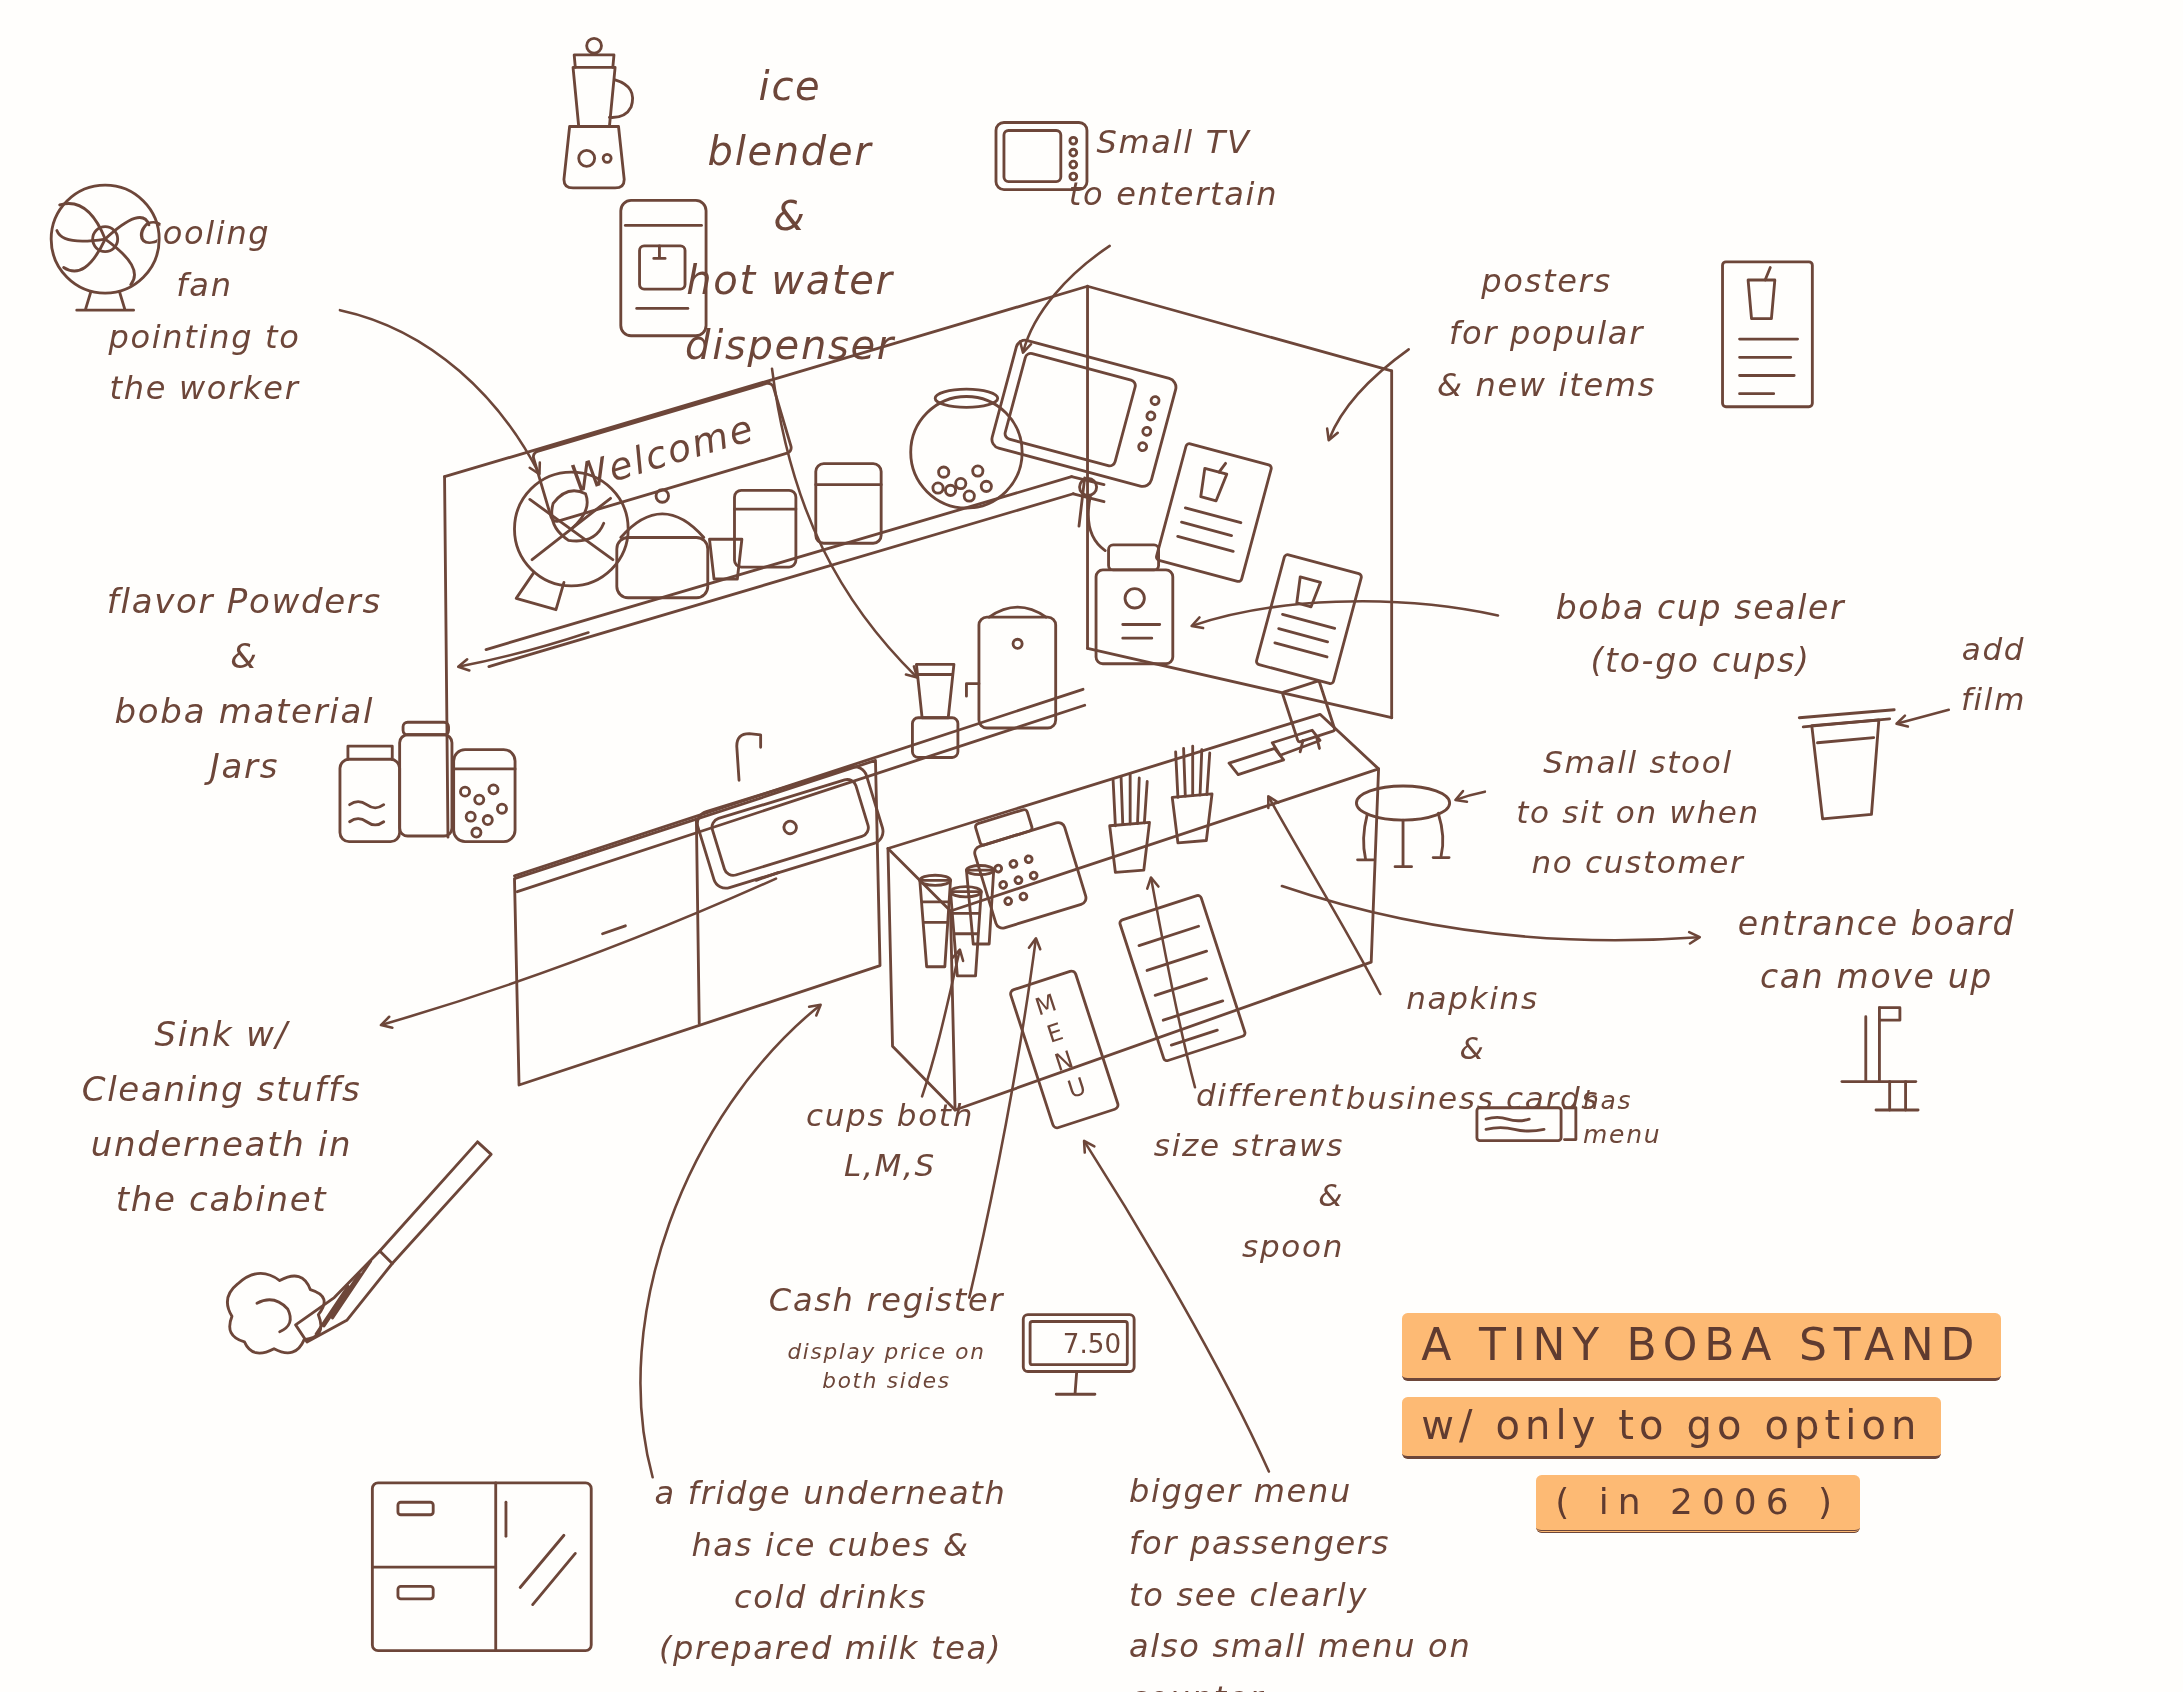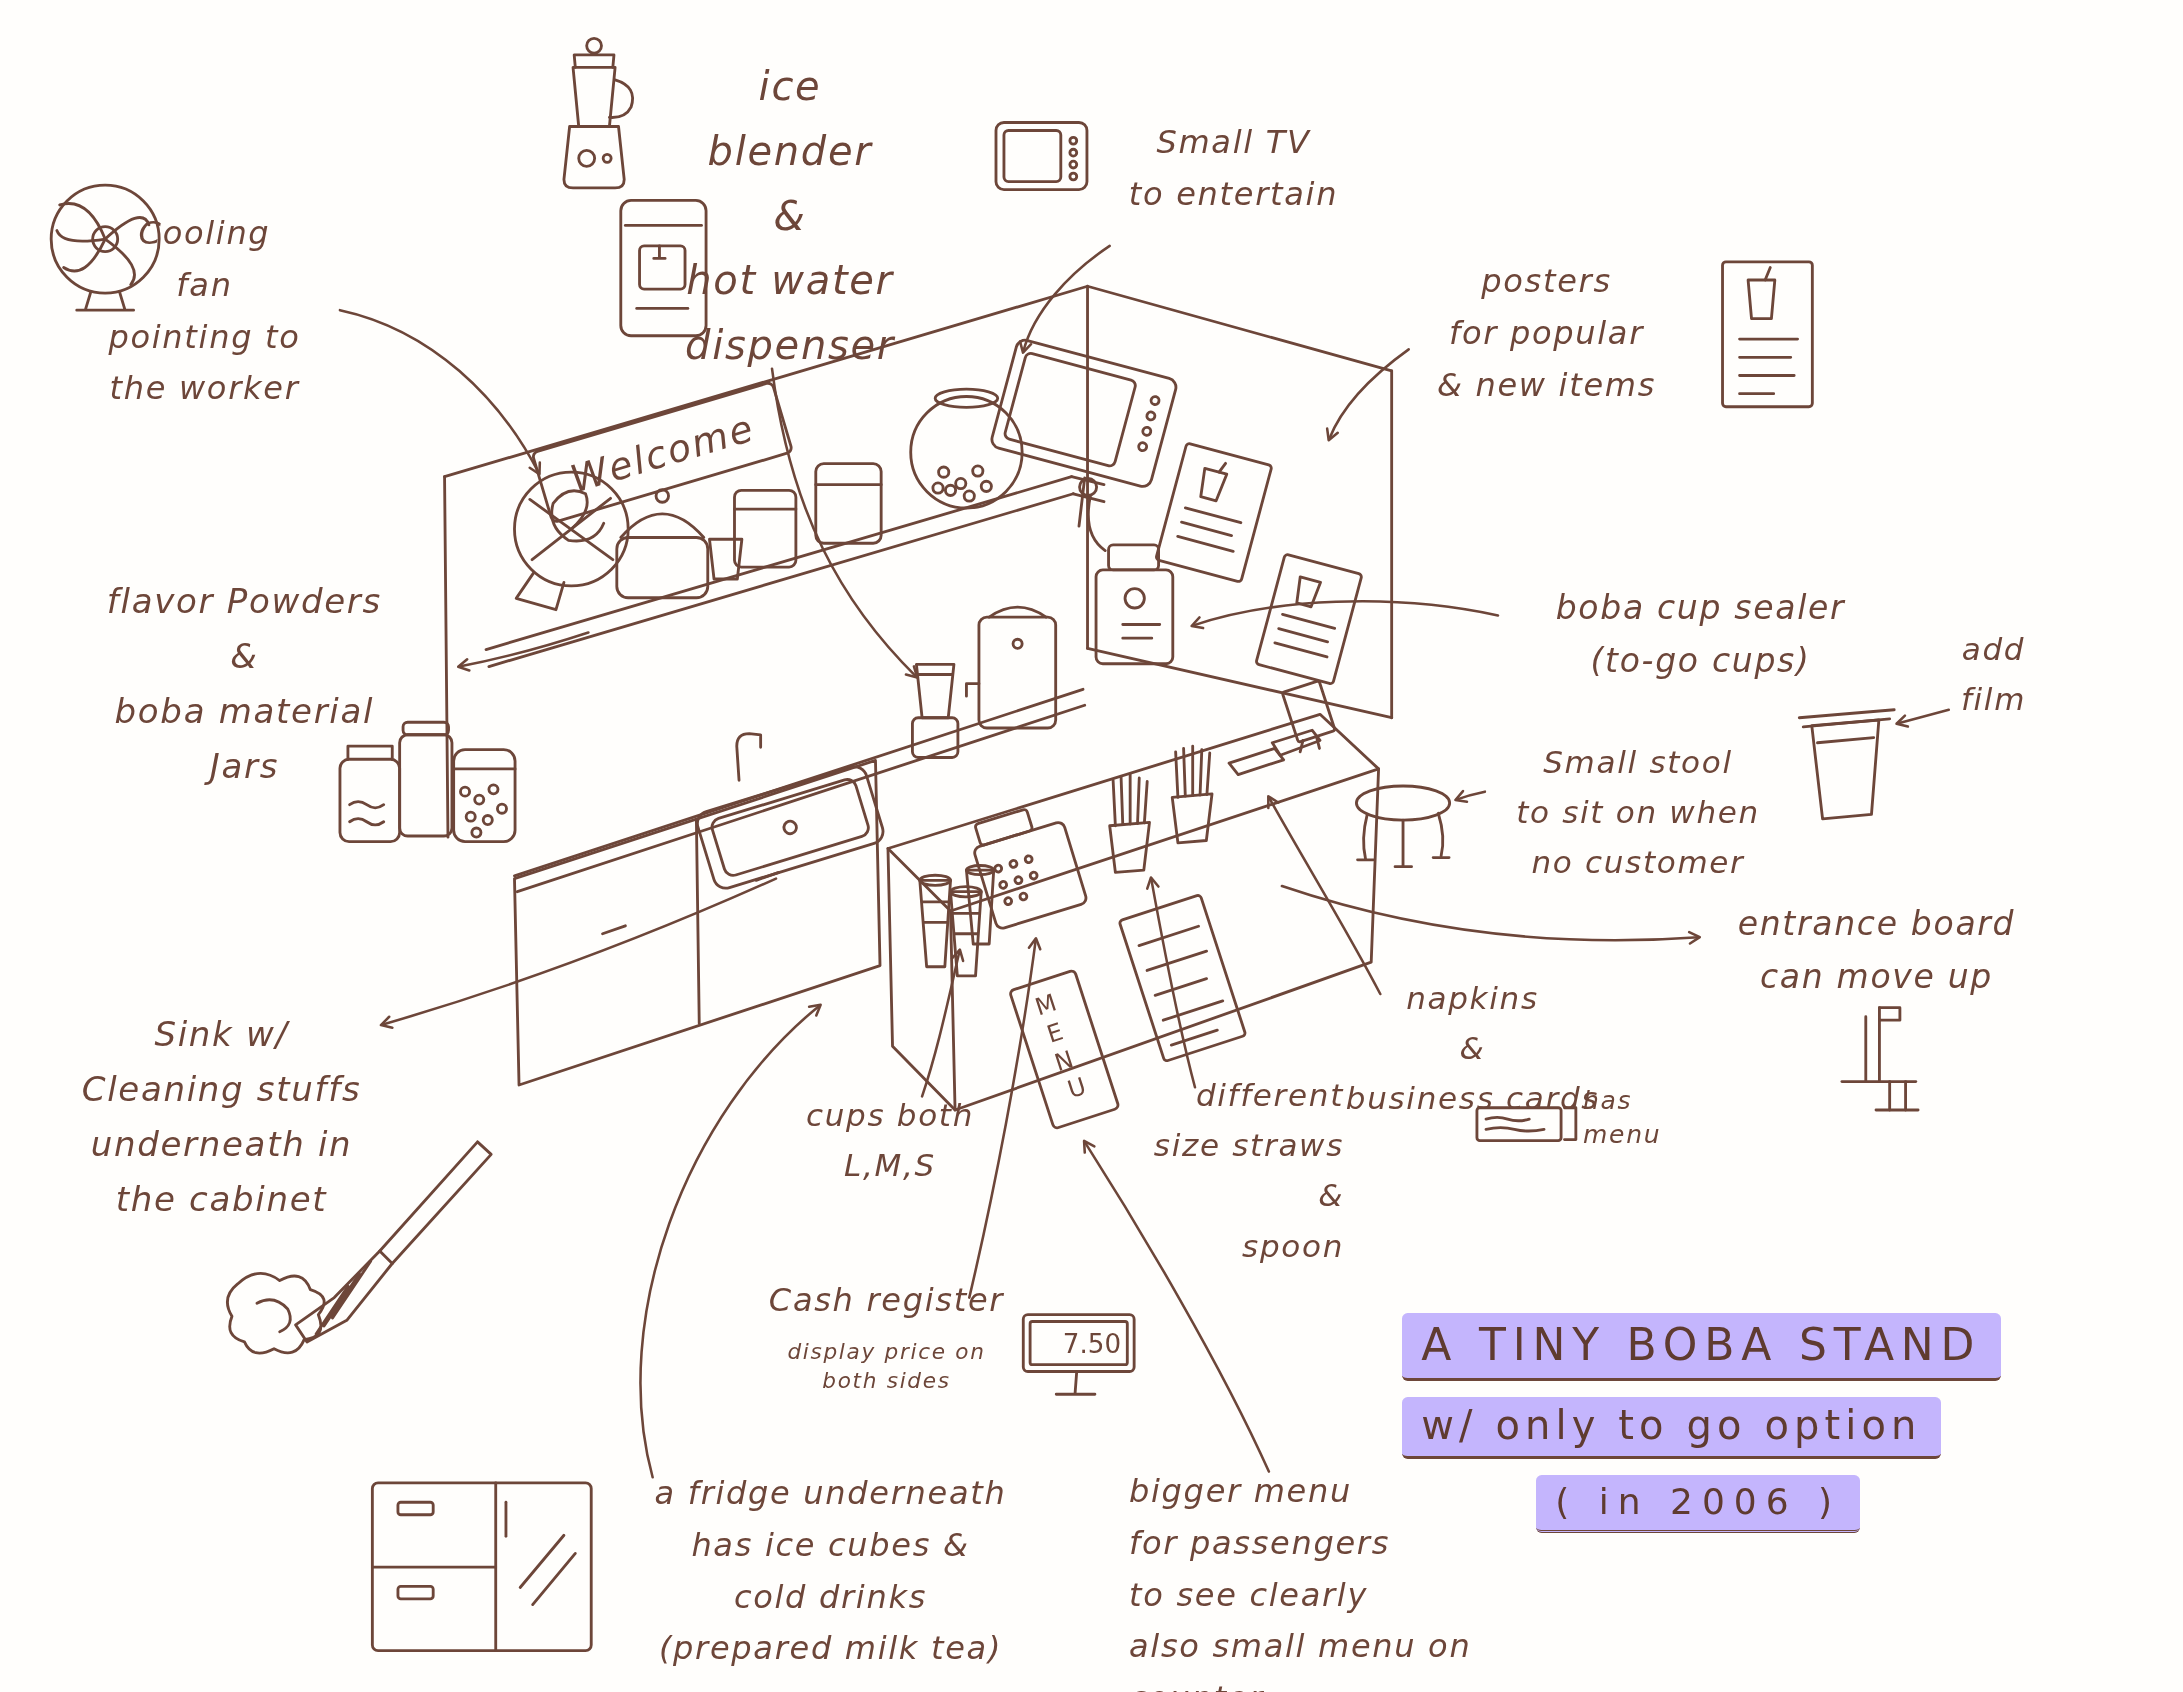--- a/index.html
+++ b/index.html
@@ -11,21 +11,21 @@
   svg.sketch{position:absolute;left:0;top:0;}
   .ann{
     position:absolute;white-space:pre-line;font-style:italic;
     line-height:1.62;letter-spacing:1.7px;color:#6d4639;
   }
   .ann.small{line-height:1.35;}
   .svgtext{fill:#6d4639;stroke:none;font-family:"DejaVu Sans",sans-serif;}
   .title-block{position:absolute;left:1402px;top:1313px;width:750px;}
   .title-line{margin-bottom:16px;}
   .title-line span{
-    display:inline-block;background:#c4b5fd;border-radius:5.7px;
+    display:inline-block;background:#fdba74;border-radius:5.7px;
     padding:5.7px 19.3px 8px 19.3px;border-bottom:3.4px solid #6d4639;
     letter-spacing:6.8px;color:#5f3b30;
   }
   .t1 span{font-size:44px;}
   .t2 span{font-size:40px;letter-spacing:5.1px;}
   .t3{margin-left:134px;}
   .t3 span{font-size:36px;letter-spacing:9px;border-bottom:3.4px double #6d4639;}
 </style>
 </head>
 <body>
@@ -353,21 +353,21 @@
     </g>
   </g>
 </svg>
 
 <div class="ann" style="left:631px;top:54px;width:318px;text-align:center;font-size:40px;">ice
 blender
 &amp;
 hot water
 dispenser</div>
 
-<div class="ann" style="left:1100px;top:117px;width:267px;text-align:center;font-size:32px;">Small TV
+<div class="ann" style="left:1040px;top:117px;width:267px;text-align:center;font-size:32px;">Small TV
 to entertain</div>
 
 <div class="ann" style="left:1393px;top:256px;width:307px;text-align:center;font-size:32px;">posters
 for popular
 &amp; new items</div>
 
 <div class="ann" style="left:51px;top:208px;width:307px;text-align:center;font-size:32px;">Cooling
 fan
 pointing to
 the worker</div>

